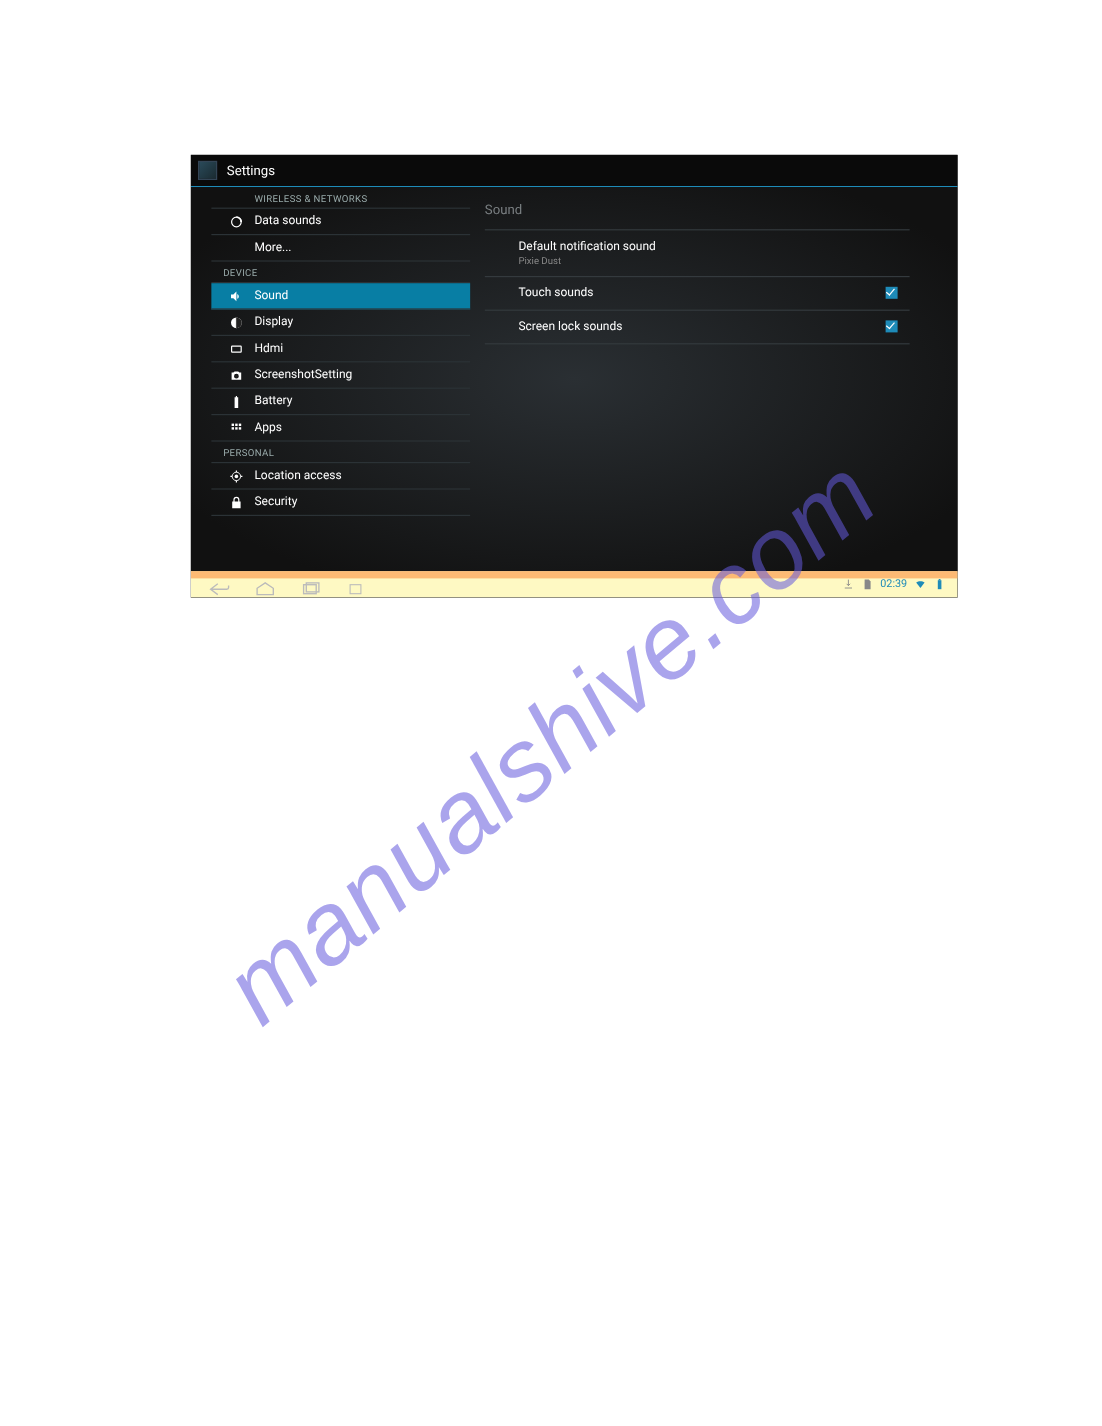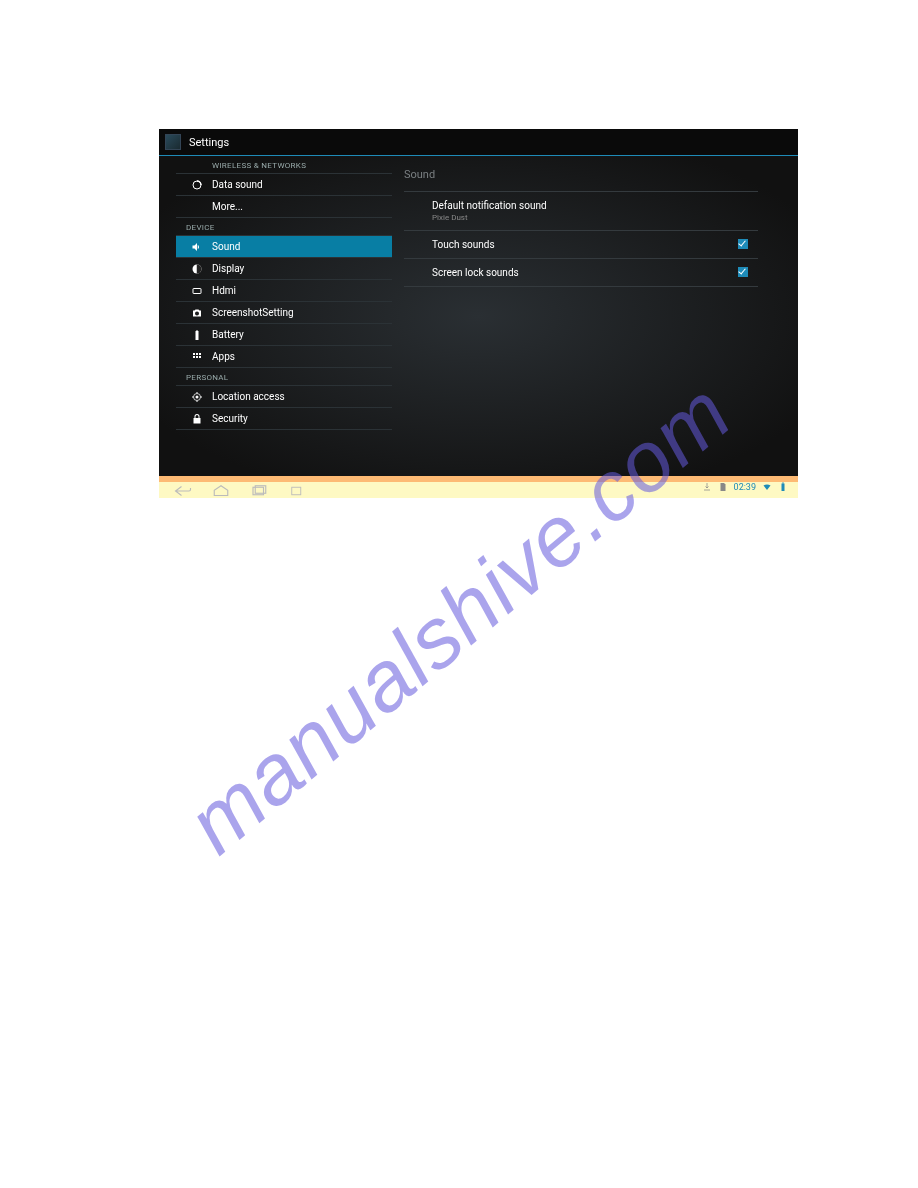--- a/index.html
+++ b/index.html
@@ -196,21 +196,21 @@
         <div class="section-header">WIRELESS &amp; NETWORKS</div>
 
 
         <div class="row">
           <span class="icon">
             <svg viewBox="0 0 24 24" fill="none" stroke="#fff" stroke-width="2">
                 <circle cx="12" cy="12" r="8"></circle>
                 <path d="M12 4 A8 8 0 0 1 20 12" stroke="#fff" stroke-width="3"></path>
               </svg>
           </span>
-          <span>Data sound</span>
+          <span>Data sounds</span>
         </div>
 
         <div class="row">
           <span>More...</span>
         </div>
 
         <div class="section-header" style="padding-left:10px;">DEVICE</div>
 
         <div class="row selected">
           <span class="icon">

